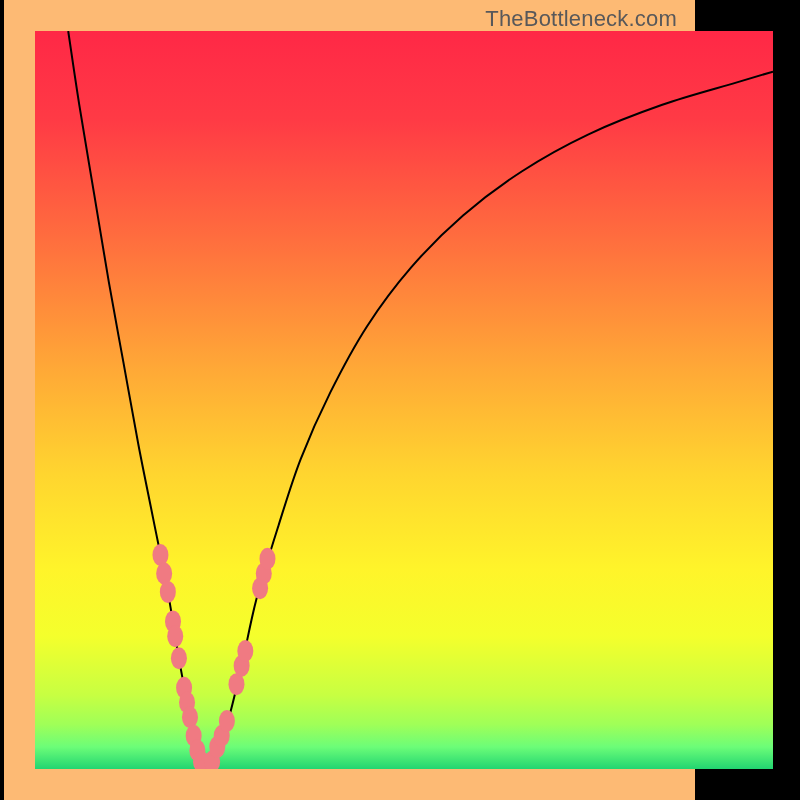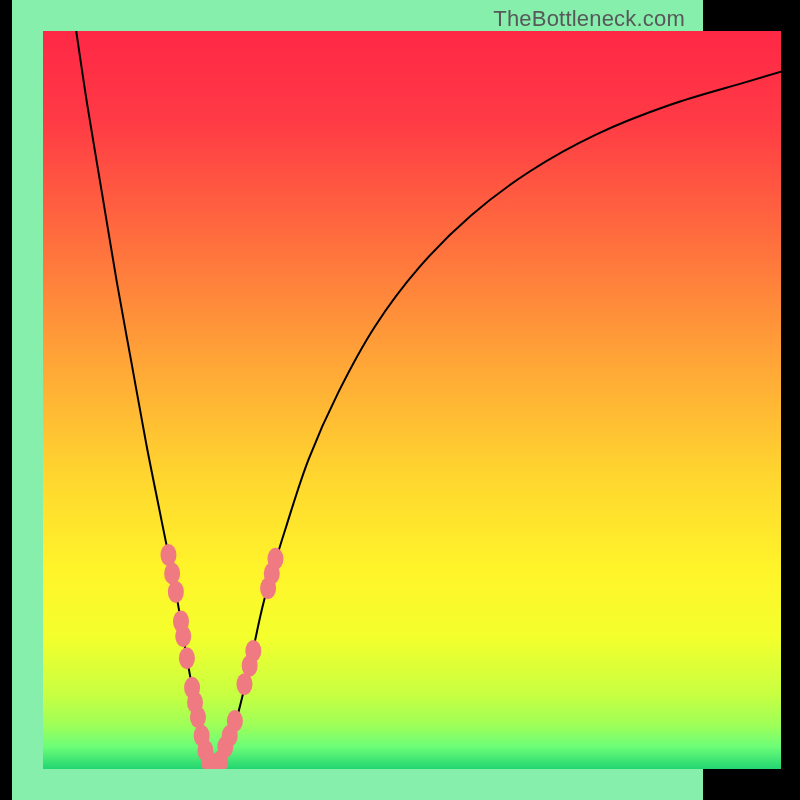--- a/index.html
+++ b/index.html
@@ -5,25 +5,25 @@
   html, body {
     margin: 0;
     padding: 0;
     width: 800px;
     height: 800px;
     background: #000;
     overflow: hidden;
   }
   .frame {
     position: absolute;
-    left: 12px;
+    left: 4px;
     top: 0;
     width: 691px;
     height: 800px;
-    background: #86efac;
+    background: #fdba74;
   }
   .plot-area {
     position: absolute;
     left: 31px;
     top: 31px;
     width: 738px;
     height: 738px;
     overflow: hidden;
   }
   .gradient {

